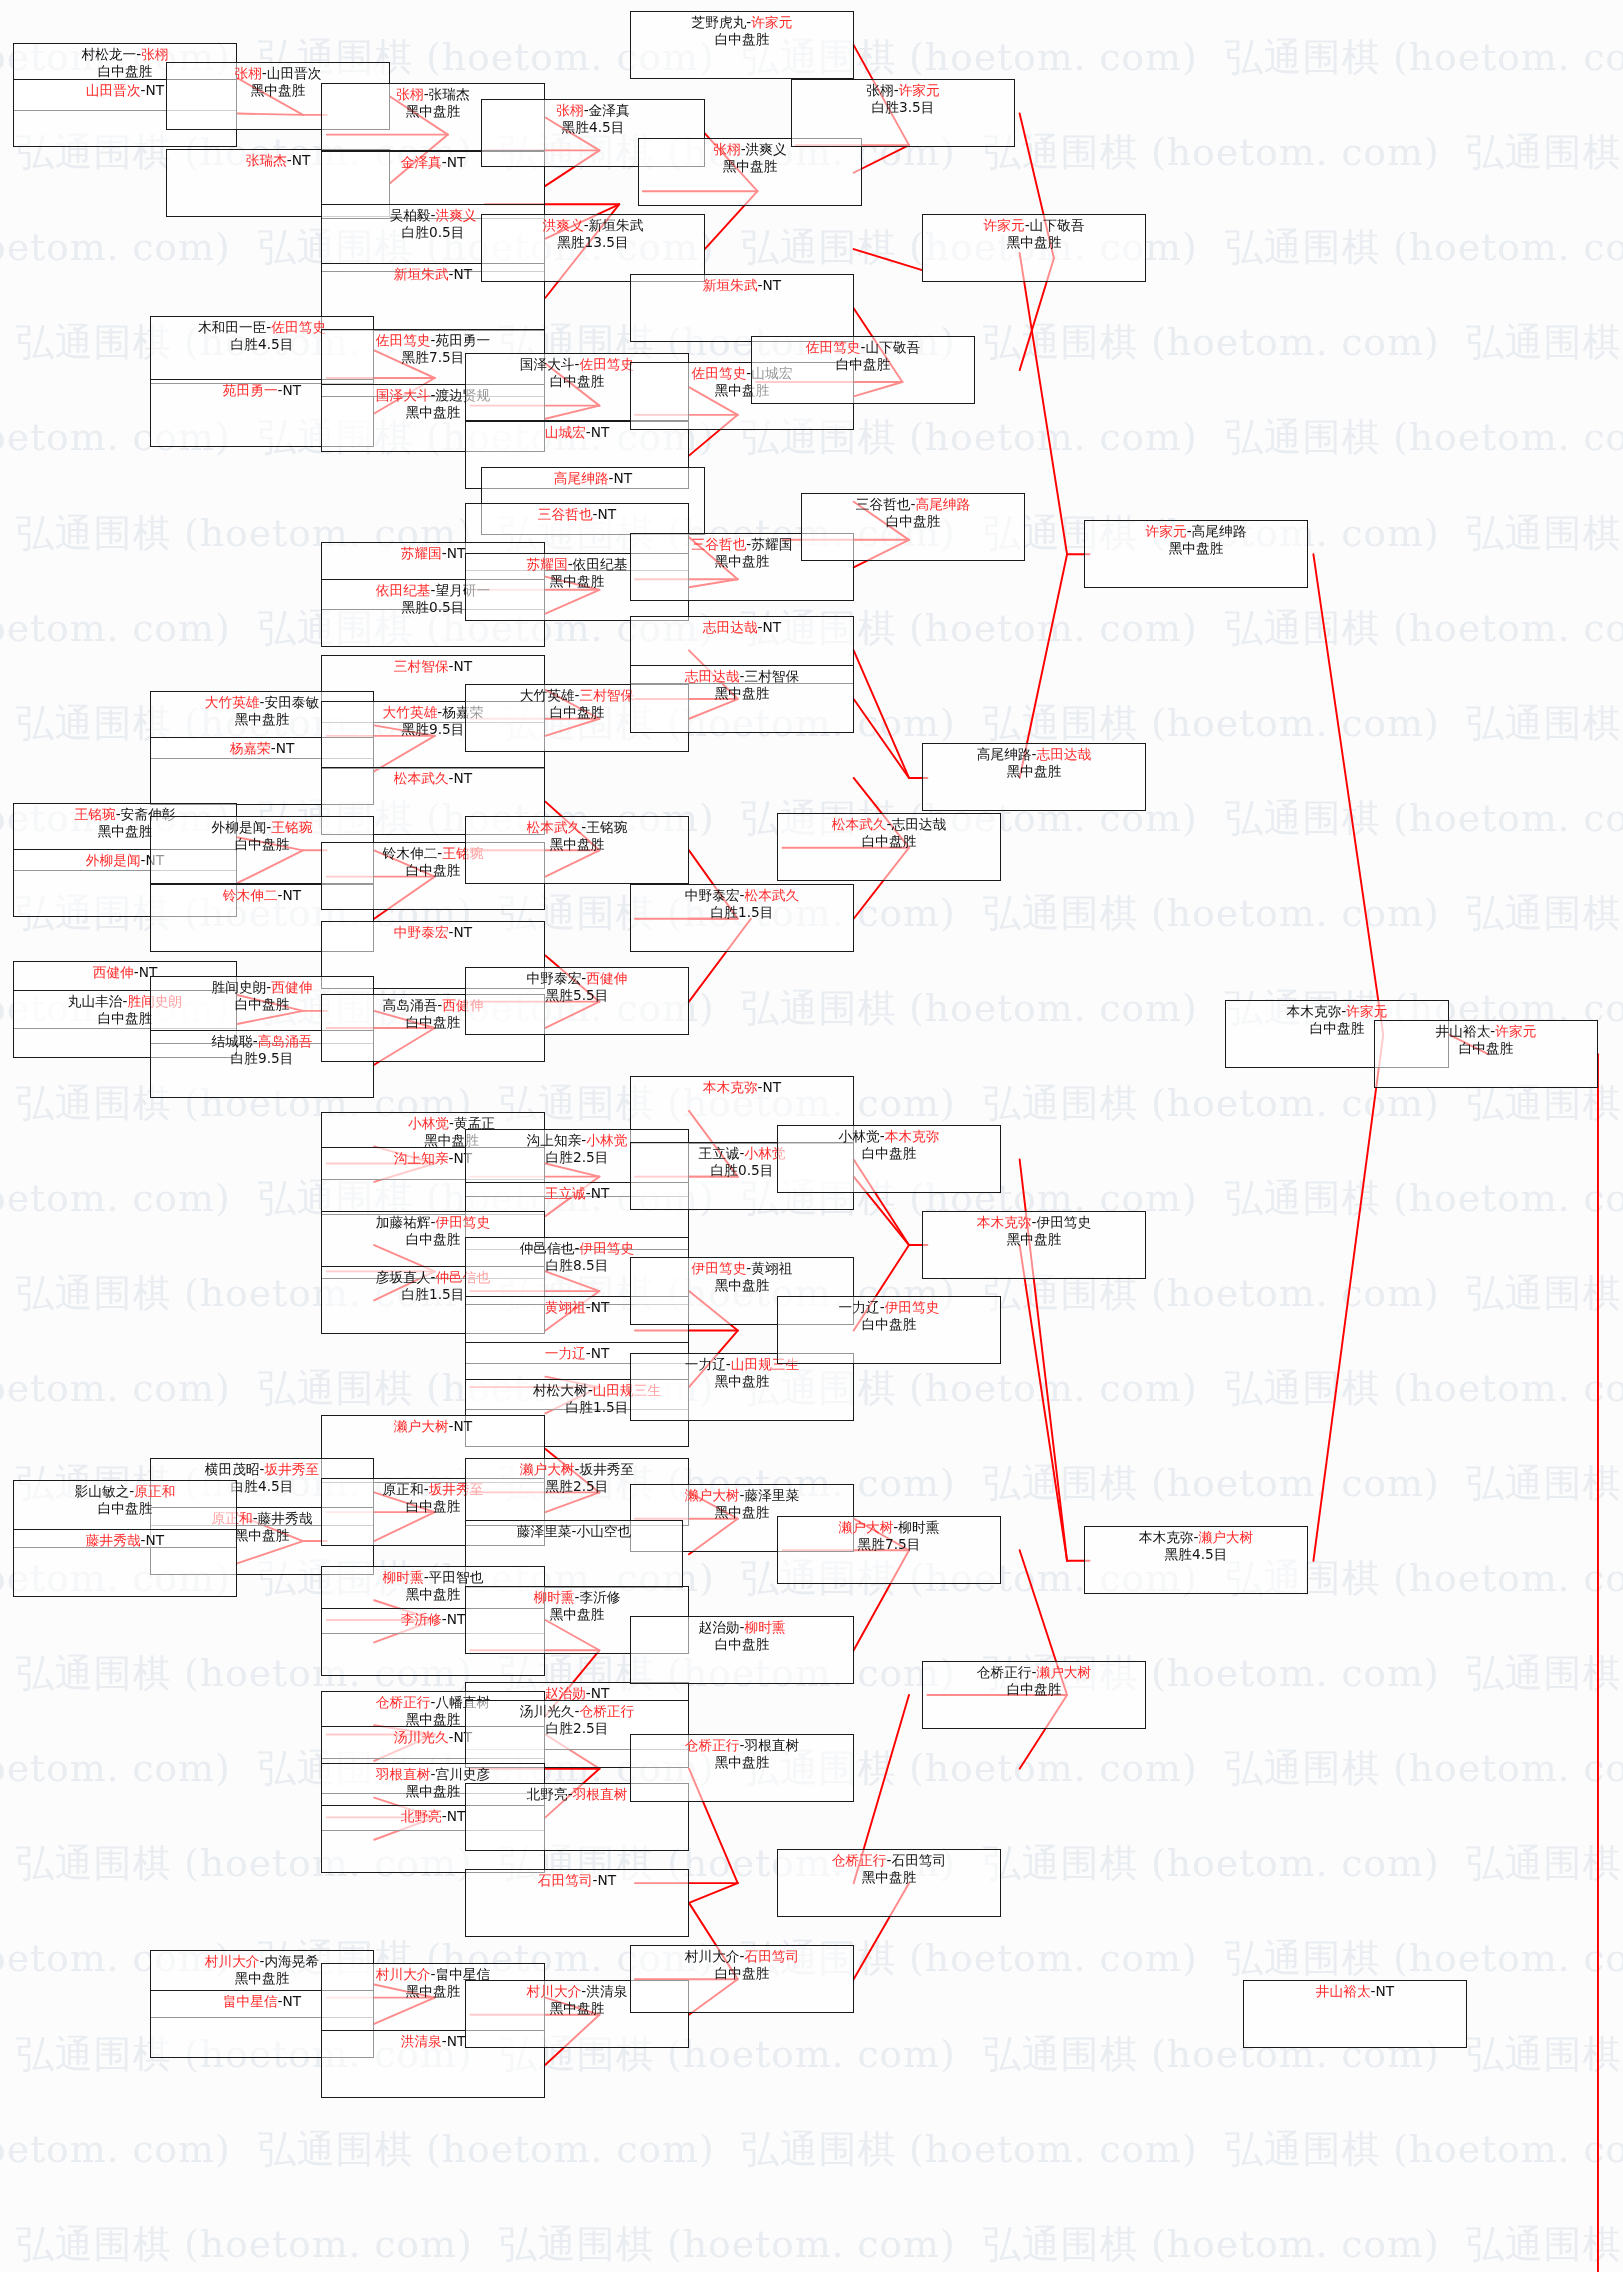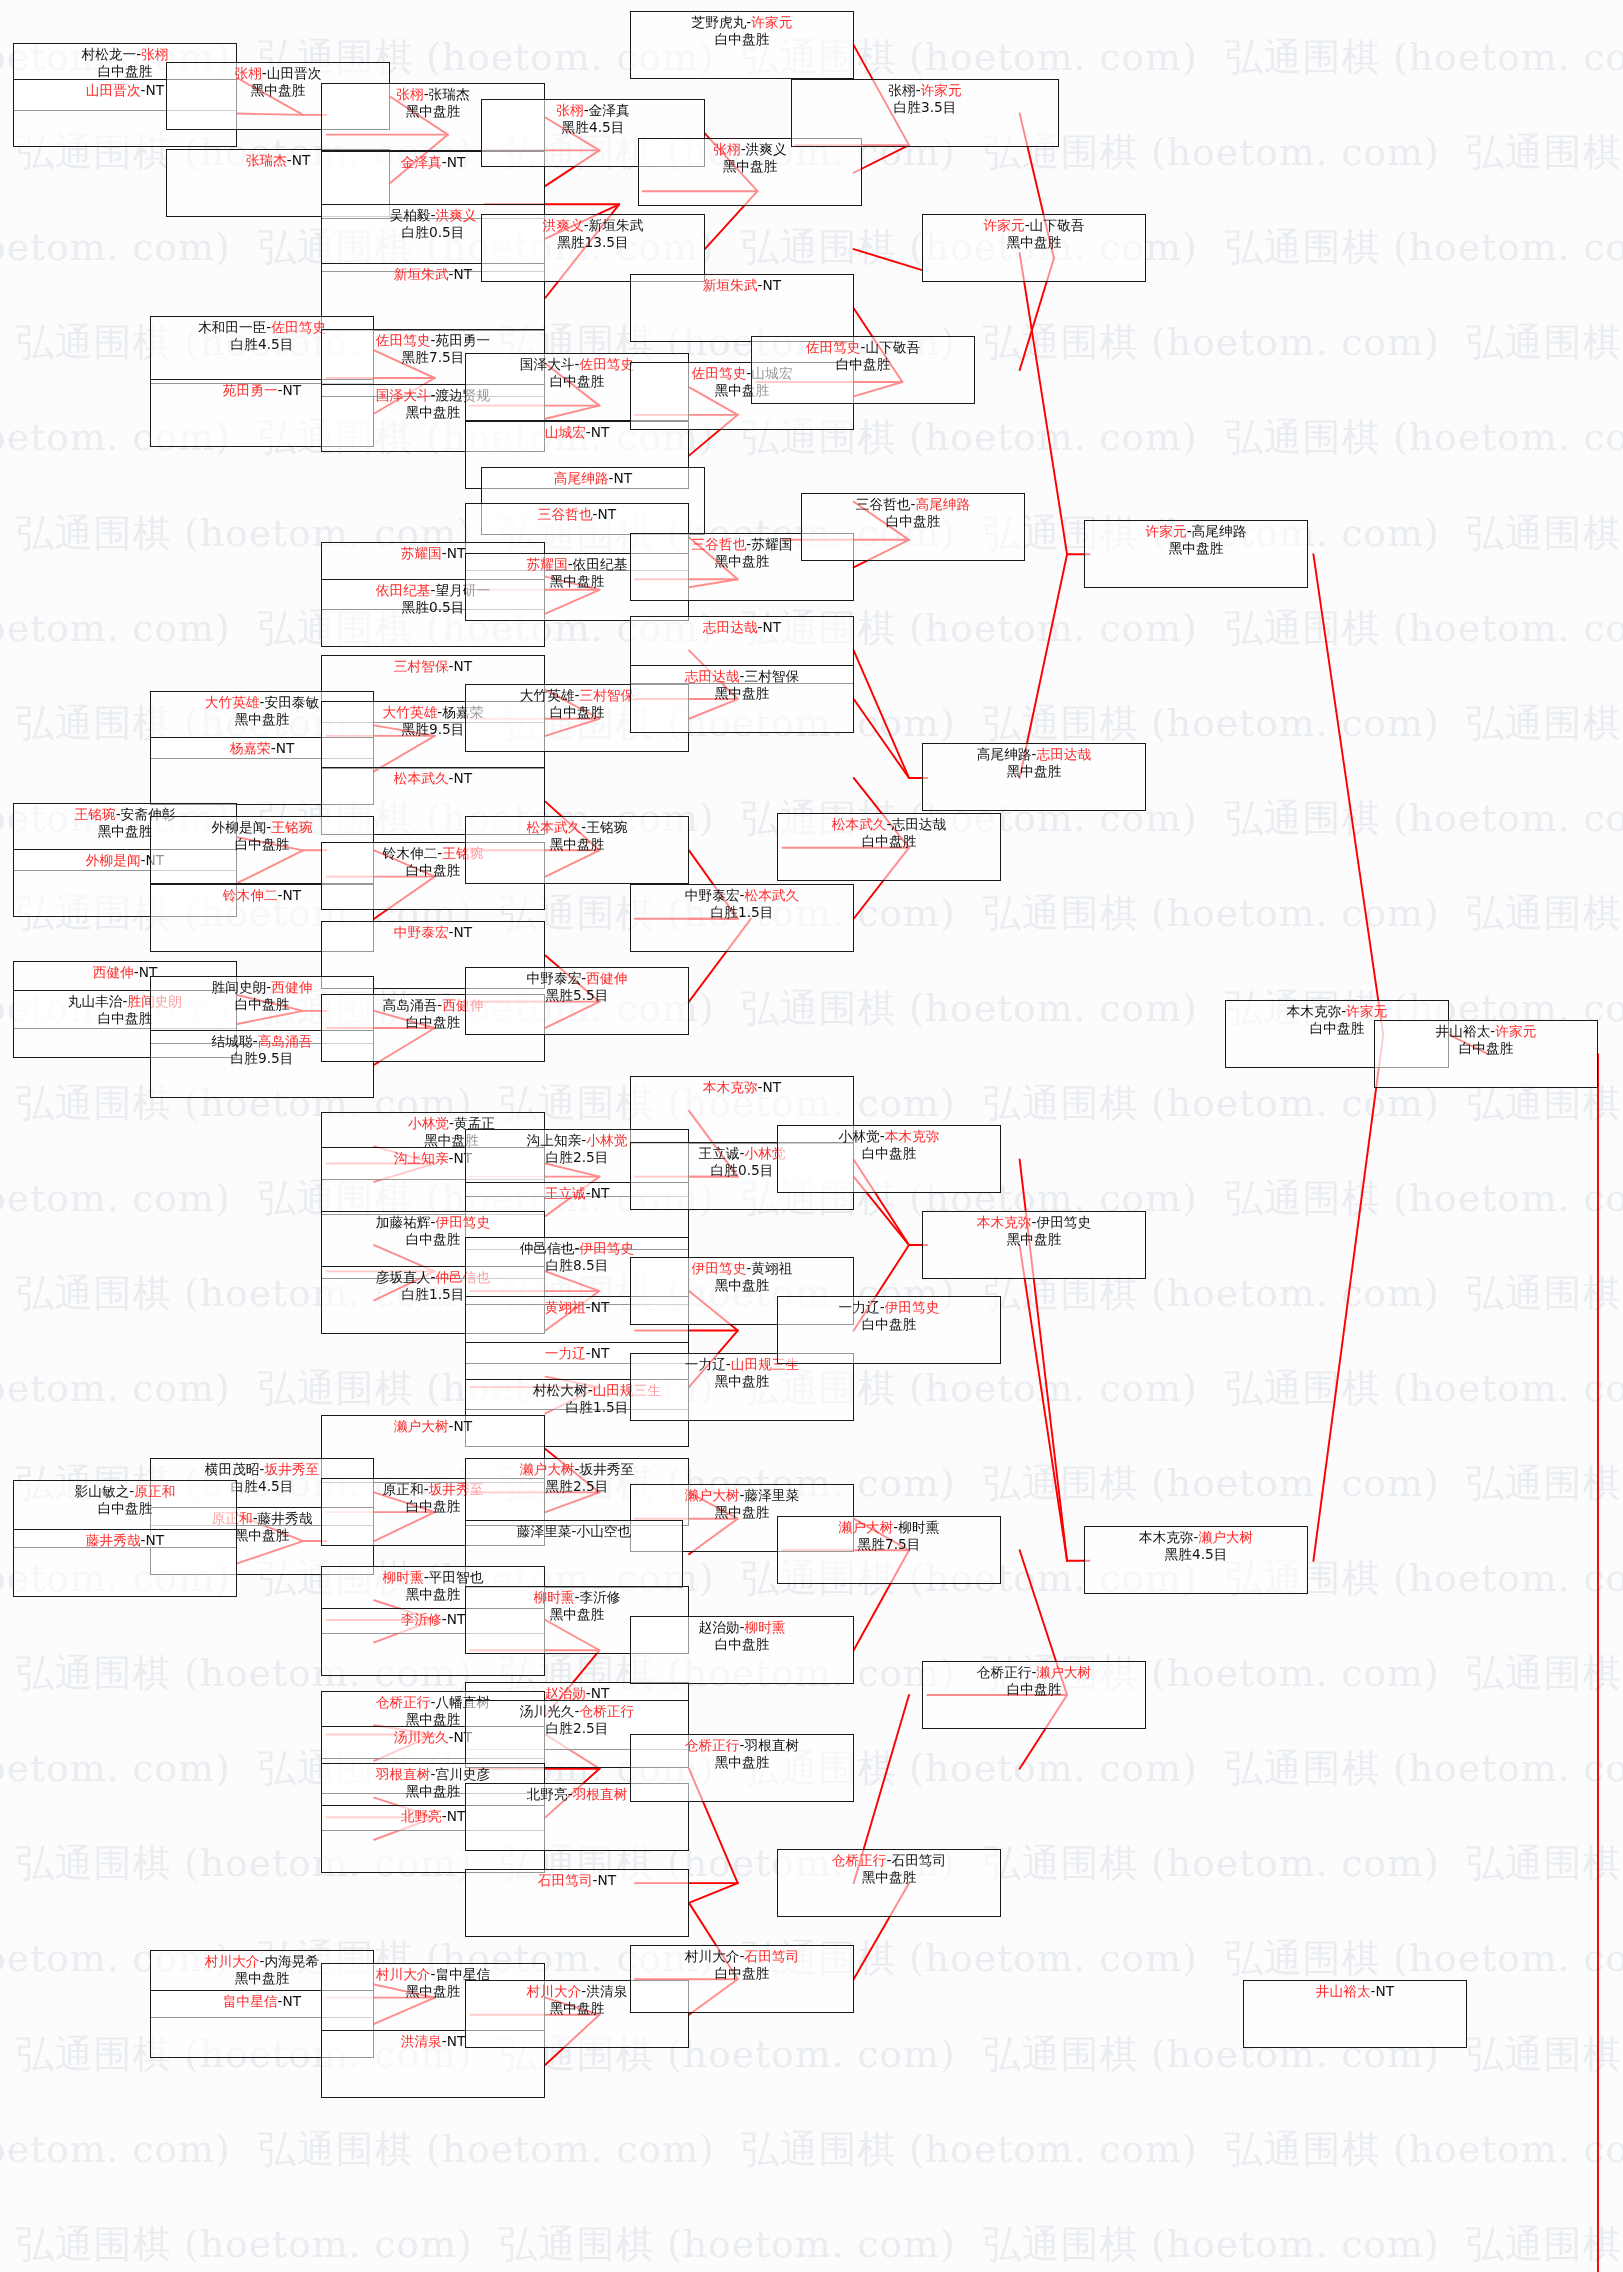--- a/index.html
+++ b/index.html
@@ -355,21 +355,21 @@
         <span class="ln"><span class="k">黑胜13.5目</span></span>
       </div>
       <div class="box" style="left: 638px; top: 138px; width: 224px; height: 68px;">
         <span class="ln"><span class="r">张栩</span><span class="k">-洪爽义</span></span>
         <span class="ln"><span class="k">黑中盘胜</span></span>
       </div>
       <div class="box" style="left: 630px; top: 10.5px; width: 224px; height: 68px;">
         <span class="ln"><span class="k">芝野虎丸-</span><span class="r">许家元</span></span>
         <span class="ln"><span class="k">白中盘胜</span></span>
       </div>
-      <div class="box" style="left: 791px; top: 79px; width: 268px; height: 68px;">
+      <div class="box" style="left: 791px; top: 79px; width: 224px; height: 68px;">
         <span class="ln"><span class="k">张栩-</span><span class="r">许家元</span></span>
         <span class="ln"><span class="k">白胜3.5目</span></span>
       </div>
       <div class="box" style="left: 150px; top: 316px; width: 224px; height: 68px;">
         <span class="ln"><span class="k">木和田一臣-</span><span class="r">佐田笃史</span></span>
         <span class="ln"><span class="k">白胜4.5目</span></span>
       </div>
       <div class="box" style="left: 150px; top: 379px; width: 224px; height: 68px;">
         <span class="ln"><span class="r">苑田勇一</span><span class="k">-NT</span></span>
       </div>

